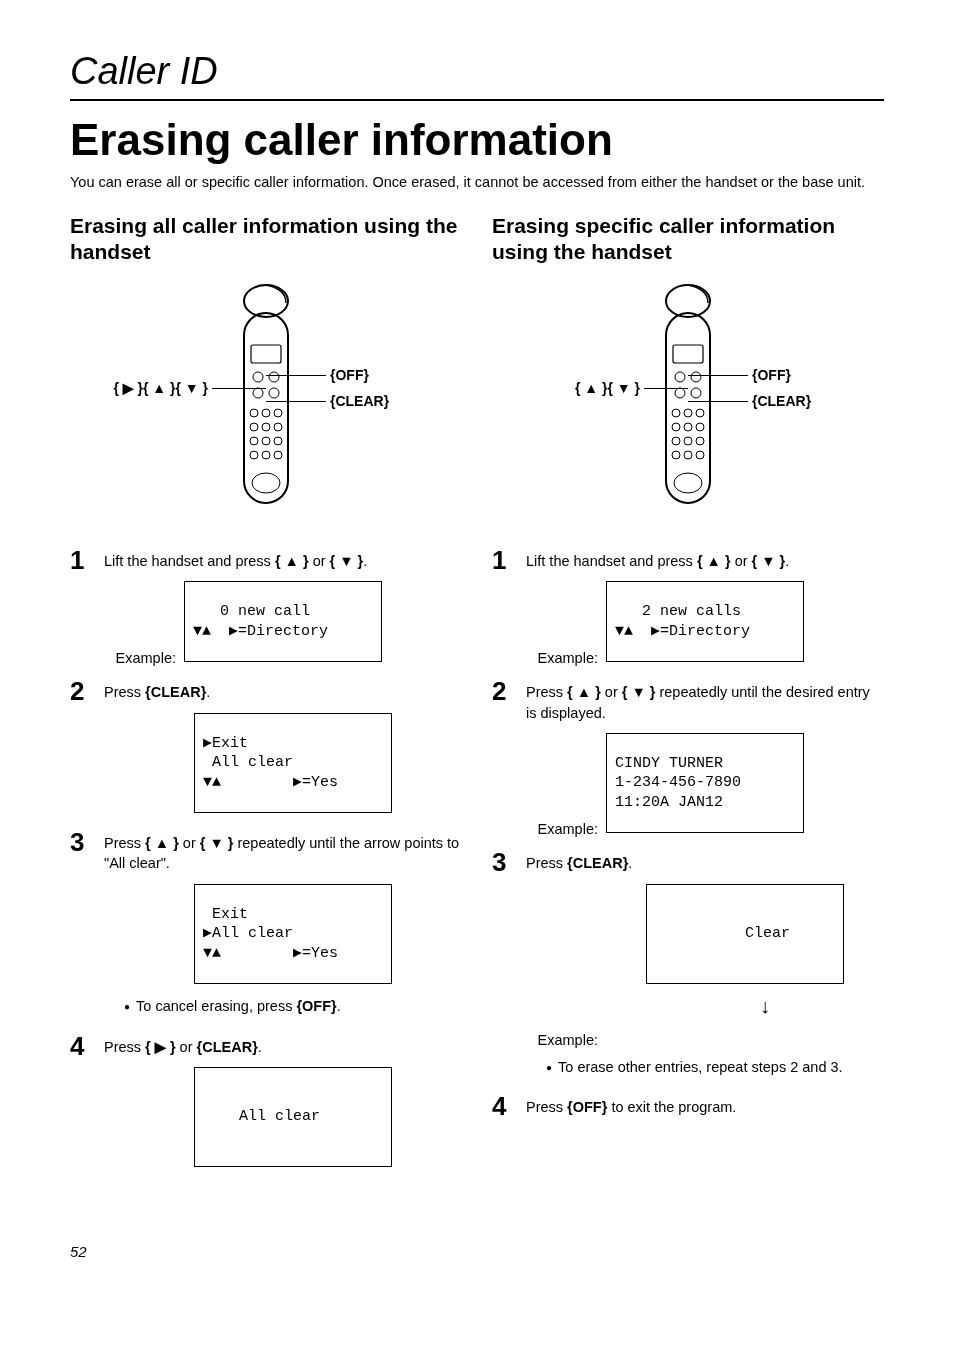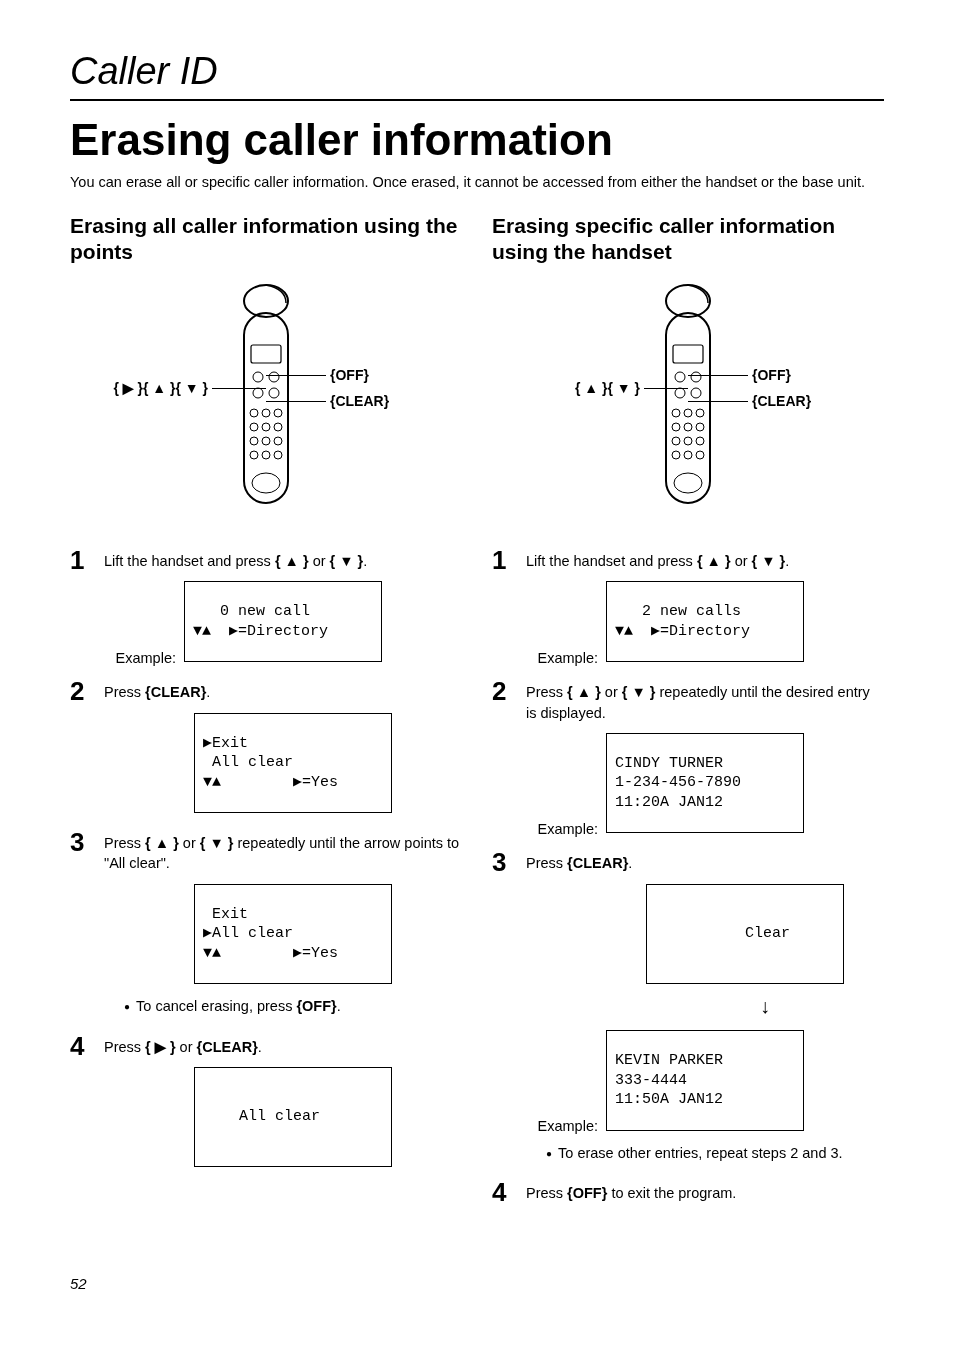--- a/index.html
+++ b/index.html
@@ -139,21 +139,21 @@
 <body>
 
 <div class="title">Caller ID</div>
 <hr class="rule">
 <h1>Erasing caller information</h1>
 <p class="intro">You can erase all or specific caller information. Once erased, it cannot be accessed from either the handset or the base unit.</p>
 
 <div class="columns">
 
   <div class="col">
-    <h2>Erasing all caller information using the points</h2>
+    <h2>Erasing all caller information using the handset</h2>
 
     <div class="phone-fig">
       
       <svg class="phone-svg" viewBox="0 0 100 232">
         <ellipse cx="50" cy="18" rx="22" ry="16" fill="none" stroke="#000" stroke-width="2"></ellipse>
         <path d="M50 2 Q70 6 70 20" fill="none" stroke="#000" stroke-width="1.5"></path>
         <rect x="28" y="30" width="44" height="190" rx="22" fill="none" stroke="#000" stroke-width="2"></rect>
         <rect x="35" y="62" width="30" height="18" rx="2" fill="none" stroke="#000" stroke-width="1.2"></rect>
         <circle cx="42" cy="94" r="5" fill="none" stroke="#000"></circle>
         <circle cx="58" cy="94" r="5" fill="none" stroke="#000"></circle>
@@ -302,23 +302,20 @@
       <div class="step-body">
         <span>Press </span><span class="key">{CLEAR}</span><span>.</span>
         <div class="lcd-wrap" style="margin-left:120px;">
           <div class="lcd" style="text-align:center;">
      Clear
  </div>
           <div class="down-arrow">↓</div>
         </div>
         <div class="example-row">
           <div class="example-label">Example:</div>
-          <div class="lcd">KEVIN PARKER
-333-4444
-11:50A JAN12</div>
         </div>
         <div class="bullet">
           <span>To erase other entries, repeat steps 2 and 3.</span>
         </div>
       </div>
     </div>
 
     <div class="step">
       <div class="step-num">4</div>
       <div class="step-body">

